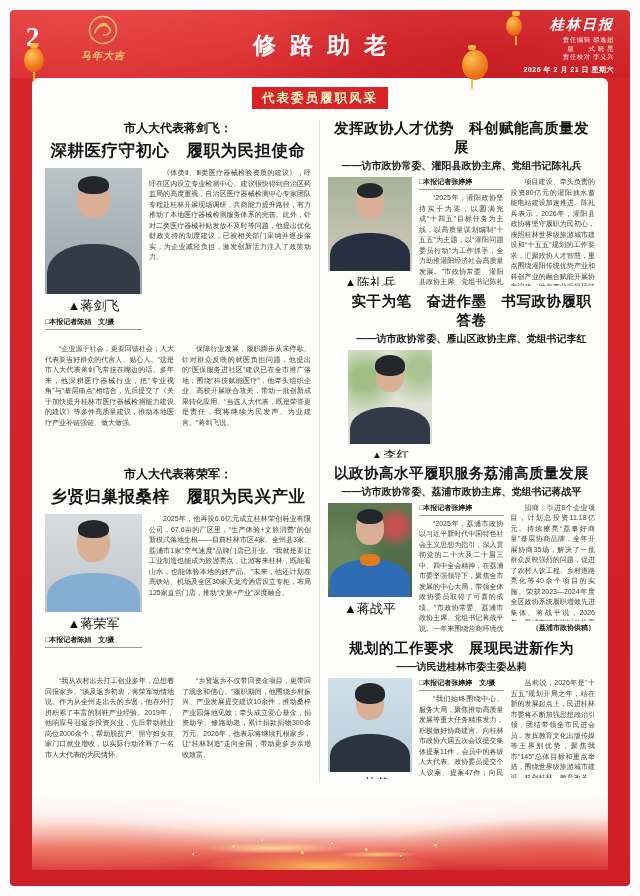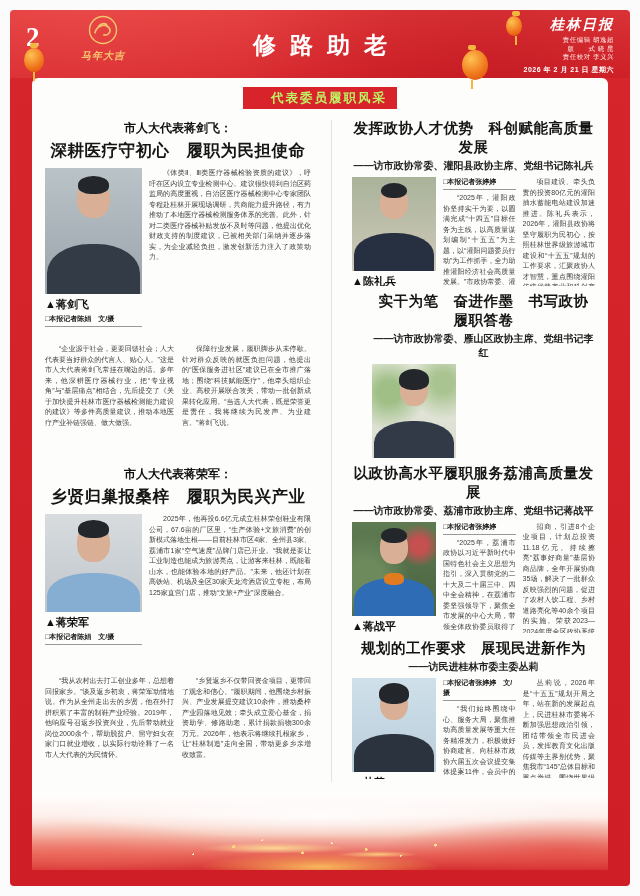--- a/index.html
+++ b/index.html
@@ -23,29 +23,29 @@
   
   .lantern{position:absolute;width:20px;height:24px;border-radius:50%;
     background:radial-gradient(circle at 35% 30%, #ffc253, #f07a1e 55%, #d94a08);z-index:4;}
   .lantern::before{content:'';position:absolute;left:6px;top:-5px;width:8px;height:5px;background:#f3b63e;border-radius:2px;}
   .lantern::after{content:'';position:absolute;left:9px;bottom:-9px;width:2px;height:9px;background:#f3b63e;}
   .lant-a{left:14px;top:38px;}
   .lant-b{left:452px;top:40px;width:26px;height:30px;}
   .lant-c{left:496px;top:6px;width:16px;height:20px;}
   
   .panel{position:absolute;left:22px;right:22px;top:68px;bottom:16px;background:#fdfdfb;border-radius:6px 6px 0 0;overflow:hidden;z-index:2;}
-  .badge{width:136px;height:22px;line-height:22px;margin:9px auto 7px;background:#d8232b;color:#bef264;
-    text-align:center;font-size:12.5px;font-weight:bold;letter-spacing:2px;padding-left:18px;}
-  .columns{display:flex;gap:20px;padding:0 13px;height:666px;overflow:hidden;}
+  .badge{width:136px;height:22px;line-height:22px;margin:9px auto 7px;background:#d8232b;color:#fef9c3;
+    text-align:center;font-size:12.5px;font-weight:bold;letter-spacing:2px;}
+  .columns{display:flex;gap:8px;padding:0 13px;height:666px;overflow:hidden;}
   .col-left{width:266px;flex:none;}
   .v-divider{width:1px;background:#e2e2e2;flex:none;margin-top:4px;}
   .col-right{flex:1;min-width:0;display:flex;flex-direction:column;}
   
   .para{font-size:7px;line-height:1.5;color:#3c3c3c;text-align:justify;text-indent:2em;overflow:hidden;}
-  .caption{font-size:11px;font-weight:bold;color:#111;margin:3px 0 2px;}
+  .caption{font-size:13px;font-weight:normal;color:#111;text-align:center;margin:3px 0 2px;}
   .byline{font-size:7px;font-weight:bold;color:#222;border-bottom:1px solid #999;padding-bottom:2px;margin-bottom:3px;}
   .attribution{font-size:7px;font-weight:bold;color:#222;text-align:right;padding-top:2px;}
   .attribution:empty{display:none;}
   
   .l-art{overflow:hidden;}
   .l-art .kicker{text-align:center;font-size:12px;font-weight:bold;color:#111;margin:4px 0 3px;}
   .l-headline{margin:0 0 6px;text-align:center;font:bold 16.5px "Liberation Serif",serif;color:#151515;letter-spacing:.5px;}
   .l-top{display:flex;gap:7px;}
   .l-photo-col{width:97px;flex:none;}
   .l-lead{flex:1;min-width:0;}

